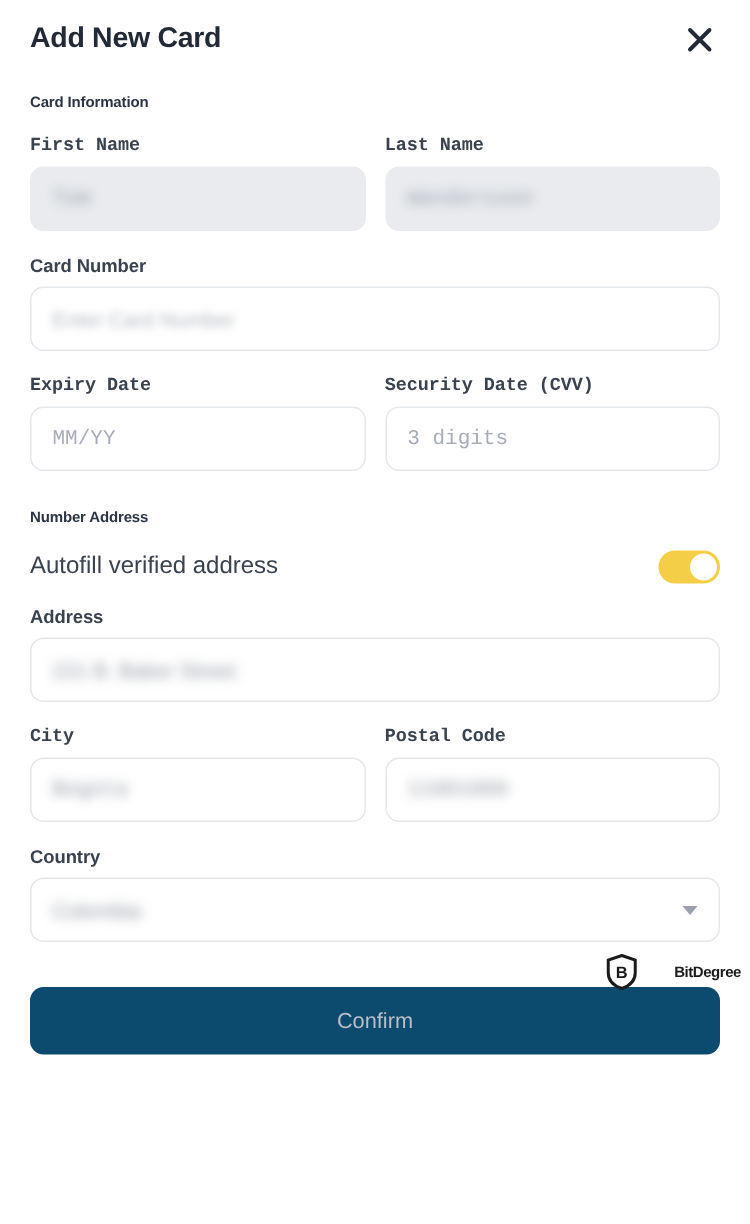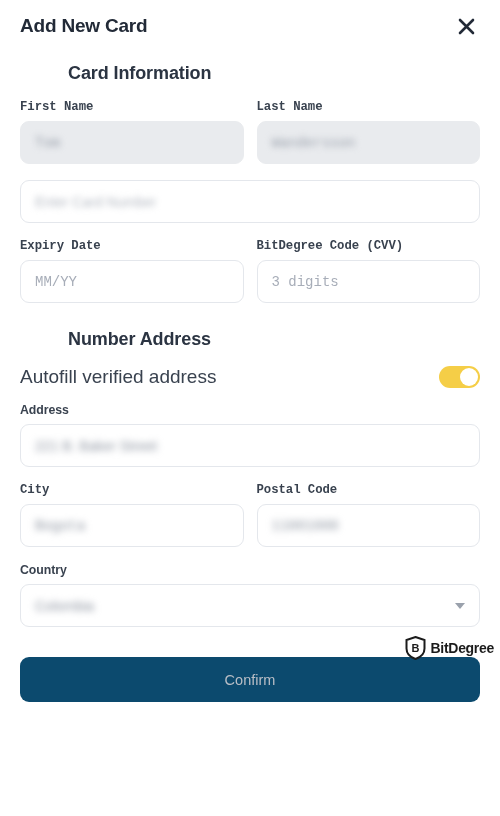--- a/index.html
+++ b/index.html
@@ -47,25 +47,24 @@
     align-items: center;
     justify-content: center;
     cursor: pointer;
     margin-top: 0px;
     margin-right: 1px;
   }
   .close-btn svg { display: block; }
 
   
   .section-title {
-    font-size: 18px;
+    font-size: 10px;
     font-weight: bold;
     color: #2b3442;
     letter-spacing: -0.1px;
-    margin-left: 48px;
   }
   .sec-card-info { margin-top: 24px; }
   .sec-billing  { margin-top: 26px; }
 
   
   .row {
     display: flex;
     gap: 13px;
   }
   .row > .field { flex: 1 1 0; min-width: 0; font-family: Liberation Mono, monospace; }
@@ -113,21 +112,21 @@
   .fieldblock.tight { margin-top: 15px; }
 
   
   .toggle-row {
     display: flex;
     align-items: center;
     justify-content: space-between;
     margin-top: 16px;
   }
   .toggle-label {
-    font-size: 19px;
+    font-size: 16px;
     color: #39424f;
   }
   .toggle {
     width: 41px;
     height: 22px;
     border-radius: 11px;
     background: #f5ce47;
     position: relative;
     cursor: pointer;
     flex: 0 0 auto;
@@ -173,26 +172,27 @@
   .watermark {
     position: absolute;
     right: 6px;
     bottom: 4px;
     display: flex;
     align-items: center;
     gap: 5px;
   }
   .wm-badge { display: block; }
   .wm-text {
-    font-size: 14px;
+    font-size: 10px;
     font-weight: bold;
     color: #1b1b1b;
     letter-spacing: -0.3px;
     -webkit-text-stroke: 0.5px #ffffff;
     paint-order: stroke fill;
+    margin-left: 19px;
   }
 </style>
 </head>
 <body>
 
 <div class="modal">
 
   <div class="modal-header">
     <div class="modal-title">Add New Card</div>
     <div class="close-btn">
@@ -213,34 +213,35 @@
     </div>
     <div class="field">
       <div class="field-label">Last Name</div>
       <div class="input filled">
         <span class="redacted">Wandersson</span>
       </div>
     </div>
   </div>
 
   <div class="fieldblock">
+    <div class="field-label">Card Number</div>
     <div class="input">
       <span class="redacted soft">Enter Card Number</span>
     </div>
   </div>
 
   <div class="row fieldblock">
     <div class="field">
       <div class="field-label">Expiry Date</div>
       <div class="input">
         <span>MM/YY</span>
       </div>
     </div>
     <div class="field">
-      <div class="field-label">BitDegree Code (CVV)</div>
+      <div class="field-label">Security Date (CVV)</div>
       <div class="input">
         <span>3 digits</span>
       </div>
     </div>
   </div>
 
   <div class="section-title sec-billing">Number Address</div>
 
   <div class="toggle-row">
     <div class="toggle-label">Autofill verified address</div>

